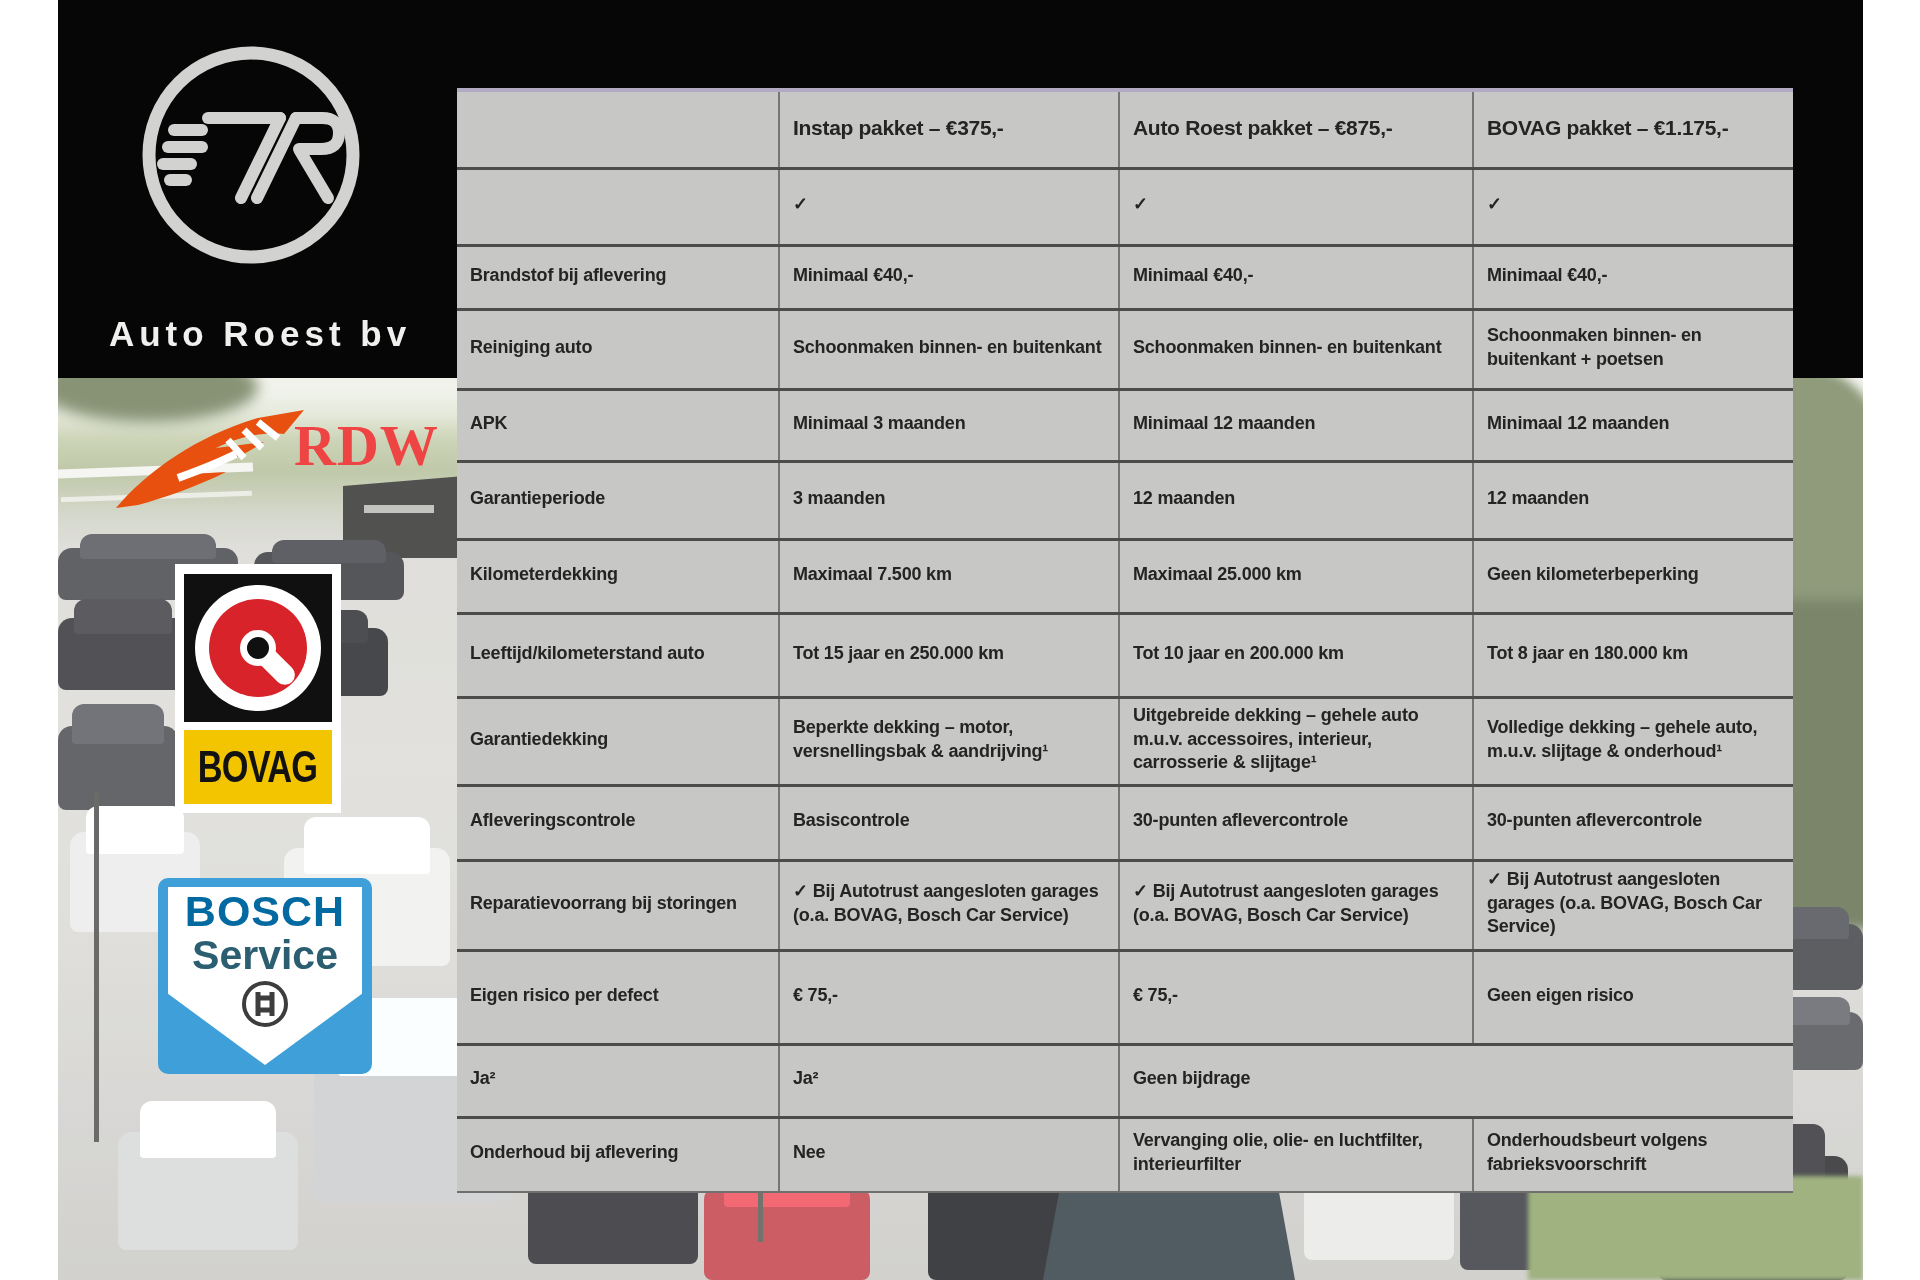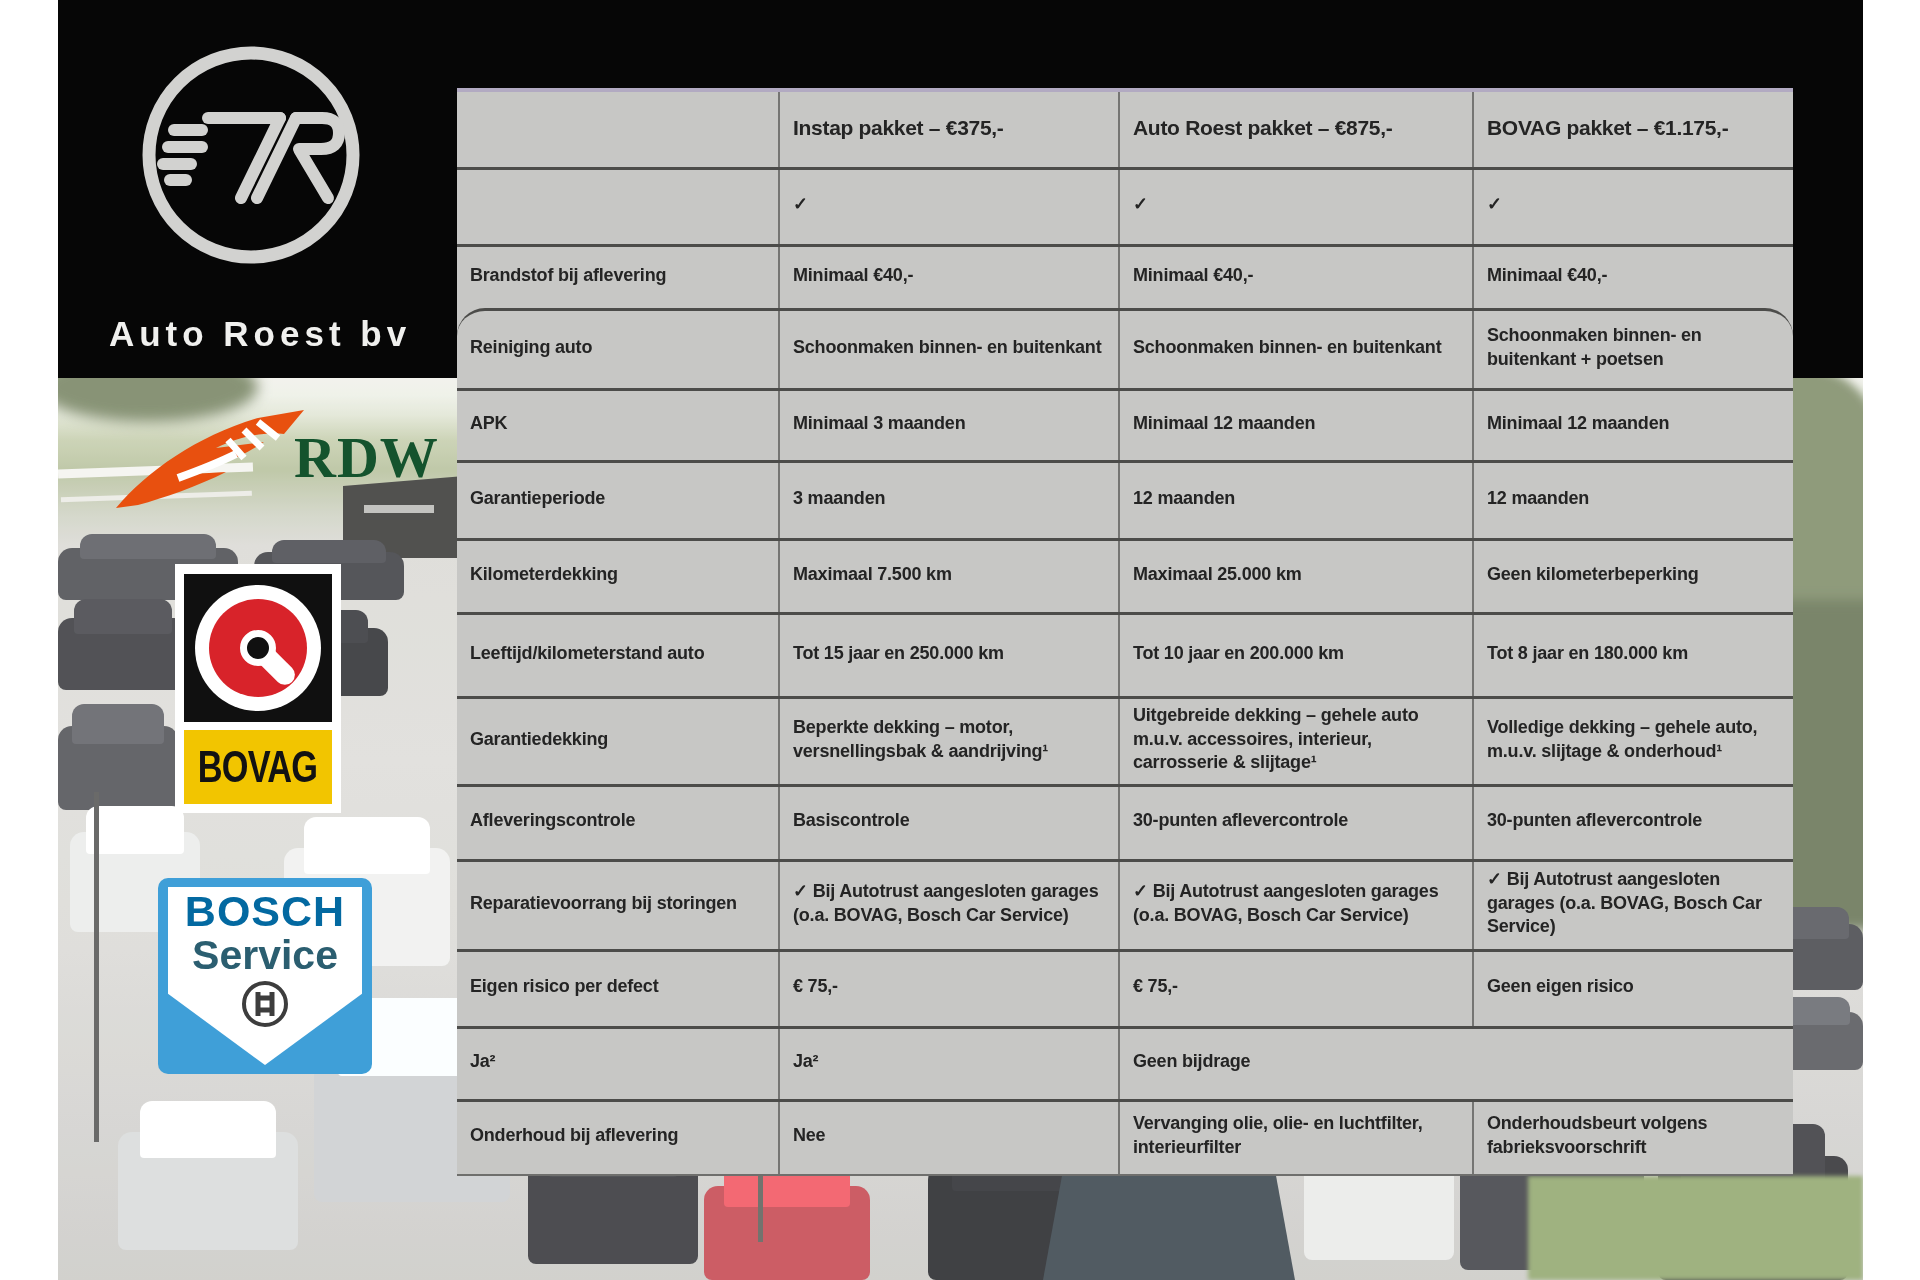--- a/index.html
+++ b/index.html
@@ -26,22 +26,22 @@
   .edge.left{left:0;width:58px;}
   .edge.right{left:1863px;width:57px;}
 
   
   .ar-logo{position:absolute;left:128px;top:30px;width:246px;height:250px;z-index:20;}
   .ar-name{position:absolute;left:88px;top:314px;width:344px;z-index:20;text-align:center;
     color:#f0f0ee;font-size:35px;font-weight:700;letter-spacing:5px;white-space:nowrap;}
 
   
   .rdw{position:absolute;left:108px;top:408px;width:320px;height:120px;z-index:20;}
-  .rdw-word{position:absolute;left:186px;top:16px;font-family:"Liberation Serif",serif;
-    font-weight:700;font-size:58px;color:#14532d;letter-spacing:1px;}
+  .rdw-word{position:absolute;left:186px;top:4px;font-family:"Liberation Serif",serif;
+    font-weight:700;font-size:58px;color:#ef4444;letter-spacing:1px;}
 
   
   .bovag{position:absolute;left:175px;top:564px;width:166px;height:249px;background:#ffffff;
     z-index:20;}
   .bovag-sq{position:absolute;left:9px;top:10px;width:148px;height:148px;background:#101010;}
   .bovag-ring{position:absolute;left:11px;top:11px;width:126px;height:126px;background:#ffffff;
     border-radius:50%;}
   .bovag-disc{position:absolute;left:14px;top:14px;width:98px;height:98px;background:#d8232a;
     border-radius:50%;overflow:hidden;}
   .bovag-arm{position:absolute;left:50%;top:50%;width:20px;height:58px;background:#ffffff;
@@ -70,29 +70,29 @@
   .trow{display:grid;grid-template-columns:321px 340px 354px 321px;box-sizing:border-box;}
   .trow + .trow{border-top:3px solid #4c4c4a;}
   .trow > div{display:flex;align-items:center;padding:0 14px 4px 13px;box-sizing:border-box;
     border-left:2px solid #757573;font-weight:700;font-size:18px;line-height:1.32;
     letter-spacing:-0.2px;overflow:hidden;}
   .trow > div:first-child{border-left:none;}
   .trow.head > div{font-size:21px;letter-spacing:-0.3px;}
   .ptable .trow:nth-child(1){height:75px;}
   .ptable .trow:nth-child(2){height:77px;}
   .ptable .trow:nth-child(3){height:64px;}
-  .ptable .trow:nth-child(4){height:80px;border-radius:28px;}
+  .ptable .trow:nth-child(4){height:80px;}
   .ptable .trow:nth-child(5){height:72px;}
   .ptable .trow:nth-child(6){height:78px;}
   .ptable .trow:nth-child(7){height:74px;}
   .ptable .trow:nth-child(8){height:84px;}
   .ptable .trow:nth-child(9){height:88px;}
   .ptable .trow:nth-child(10){height:75px;}
   .ptable .trow:nth-child(11){height:90px;}
-  .ptable .trow:nth-child(12){height:77px;}
+  .ptable .trow:nth-child(12){height:94px;}
   .ptable .trow:nth-child(13){height:73px;}
   .ptable .trow:nth-child(14){height:75px;}
 </style>
 </head>
 <body>
 
 <div class="stage">
 
   <div class="photo">
     <div class="shape" style="left:-20px;top:352px;width:220px;height:70px;background:#6e7c58;border-radius:50%;filter:blur(7px);"></div>

